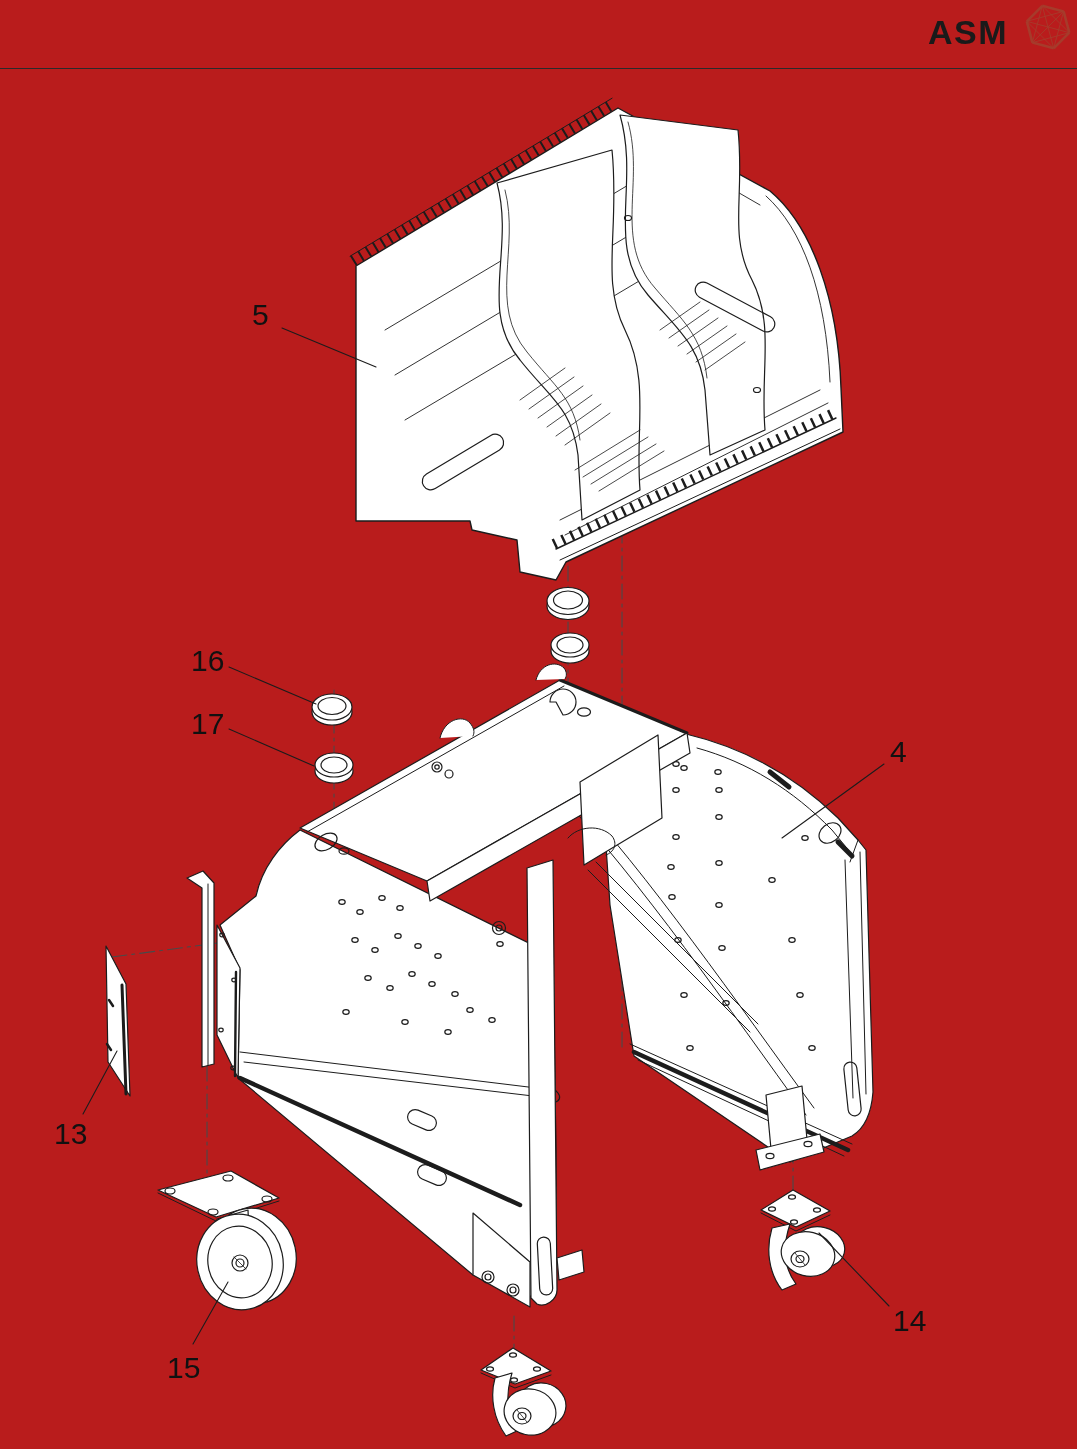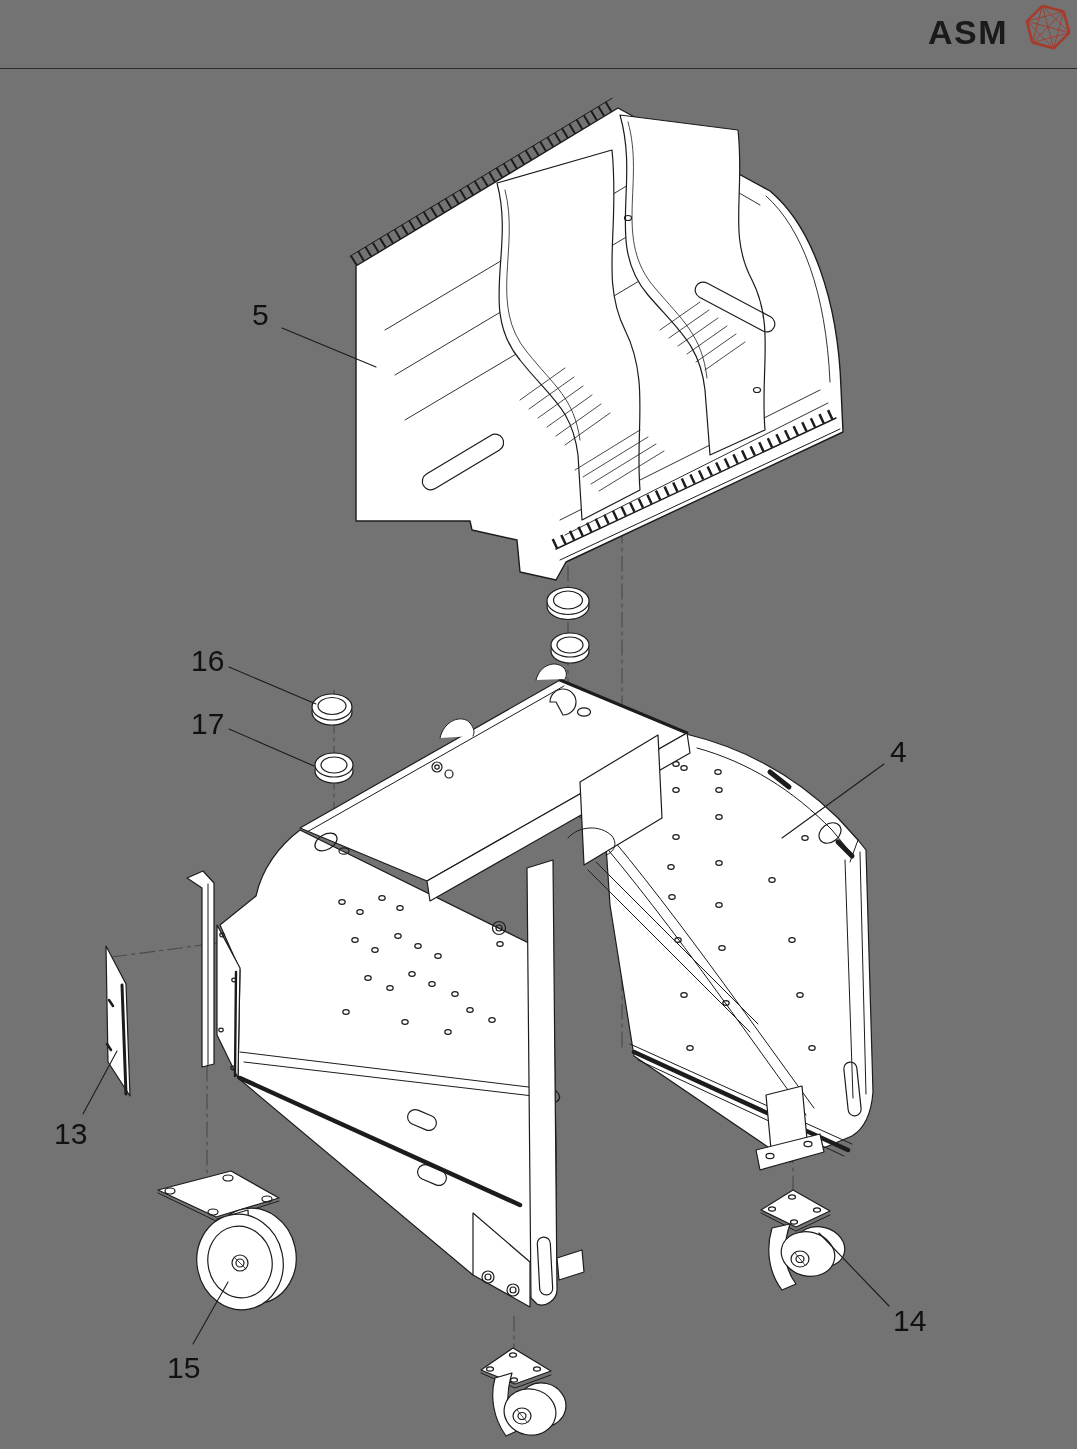--- a/index.html
+++ b/index.html
@@ -1,16 +1,16 @@
 <!DOCTYPE html>
 <html><head>
 <meta charset="utf-8">
 <style>
   html,body{margin:0;padding:0;background:#fff;}
-  .page{position:relative;width:1077px;height:1449px;background:#737373;overflow:hidden;
+  .page{position:relative;width:1077px;height:1449px;background:#b91c1c;overflow:hidden;
         font-family:"Liberation Sans", sans-serif;}
   svg text.part-label{font-family:"Liberation Sans", sans-serif;font-size:30px;fill:#111;}
   svg text.brand{font-family:"Liberation Sans", sans-serif;font-size:34px;font-weight:bold;letter-spacing:1.5px;}
 </style>
 </head>
 <body>
 
 <div class="page">
 <svg width="1077" height="1449" viewBox="0 0 1077 1449" xmlns="http://www.w3.org/2000/svg">
 

